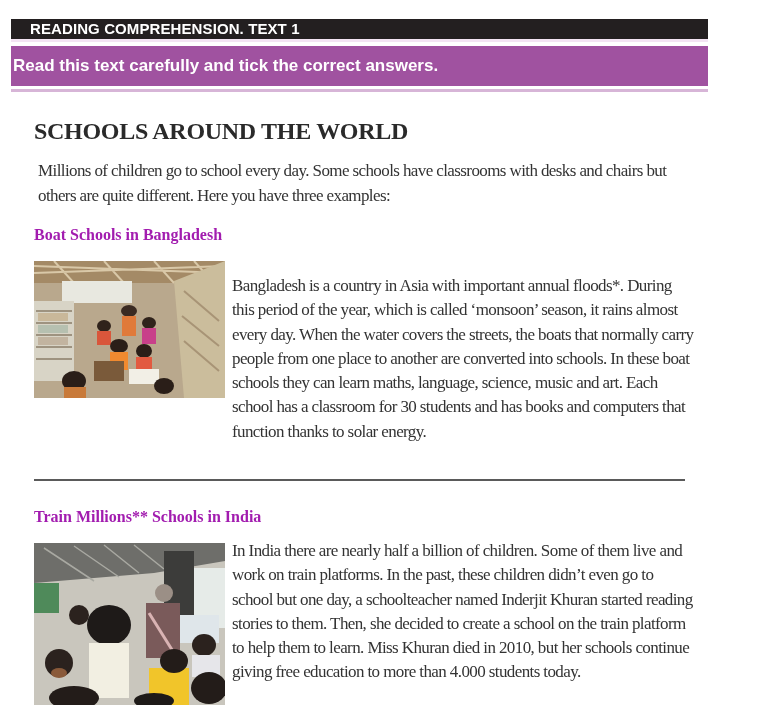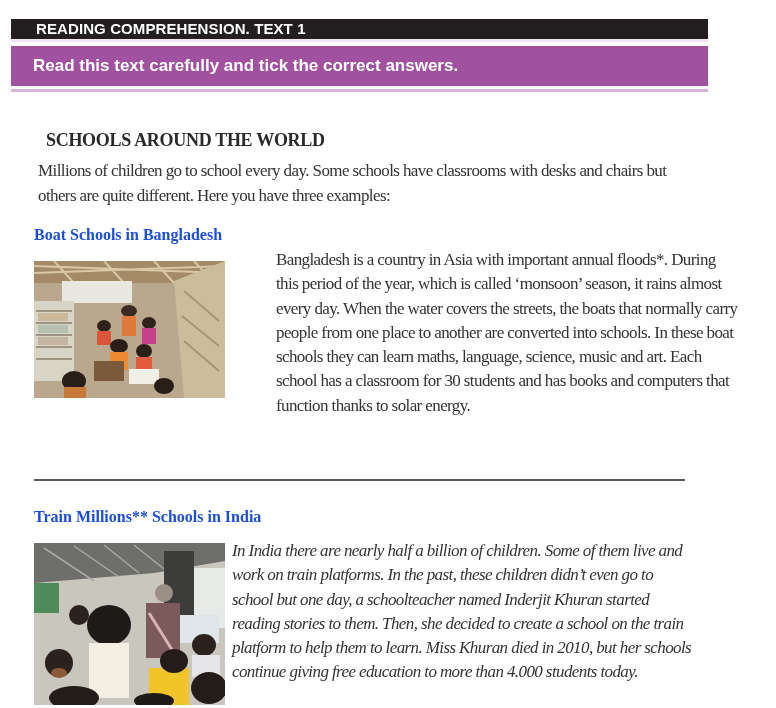--- a/index.html
+++ b/index.html
@@ -2,39 +2,39 @@
 <html><head>
   <meta charset="utf-8">
   <style>
     html, body { margin: 0; padding: 0; background: #ffffff; }
     body { width: 776px; height: 708px; position: relative; overflow: hidden;
            font-family: "Liberation Serif", serif; color: #2b2b2b; }
 
     .top-bar { position: absolute; left: 11px; top: 19px; width: 697px; height: 20px;
                background: #231f20; color: #ffffff;
                font-family: "Liberation Sans", sans-serif; font-weight: bold;
-               font-size: 15px; line-height: 20px; padding-left: 25px; box-sizing: border-box;
+               font-size: 15px; line-height: 20px; padding-left: 19px; box-sizing: border-box;
                letter-spacing: 0.1px; }
     .top-bar-underline { position: absolute; left: 11px; top: 39px; width: 697px; height: 3px;
                background: #f3e4f3; }
     .instruction-bar { position: absolute; left: 11px; top: 46px; width: 697px; height: 40px;
                background: #a052a0; color: #ffffff;
                font-family: "Liberation Sans", sans-serif; font-weight: bold;
-               font-size: 17px; line-height: 40px; padding-left: 22px; box-sizing: border-box; }
+               font-size: 17px; line-height: 40px; padding-left: 2px; box-sizing: border-box; }
     .instruction-rule { position: absolute; left: 11px; top: 89px; width: 697px; height: 3px;
                background: #d7b5d7; }
 
-    .title { position: absolute; left: 34px; top: 118px; margin: 12px;
+    .title { position: absolute; left: 34px; top: 118px; margin: 0;
              font-family: "Liberation Serif", serif; font-weight: bold;
-             font-size: 18px; color: #2a2a2a; letter-spacing: -0.3px; }
+             font-size: 24px; color: #2a2a2a; letter-spacing: -0.3px; }
     .intro { position: absolute; left: 34px; top: 154px; width: 660px; margin: 4px;
              font-size: 17px; line-height: 25px; letter-spacing: -0.6px; color: #333; }
 
     .section-heading { position: absolute; left: 34px; margin: 0;
-             font-weight: bold; font-size: 16px; color: #1d4ed8; }
+             font-weight: bold; font-size: 16px; color: #a21caf; }
 
     .photo { position: absolute; left: 34px; width: 191px; overflow: hidden; }
     .photo svg { display: block; width: 100%; height: 100%; }
 
     .body-text { position: absolute; left: 34px; width: 660px; margin: 0;
              font-size: 17px; line-height: 24.3px; letter-spacing: -0.6px; color: #333; }
     .body-text .float-spacer { float: left; width: 198px; }
 
     .divider { position: absolute; left: 34px; top: 479px; width: 651px; height: 2px;
                background: #5a5a5a; }
@@ -82,21 +82,21 @@
     <ellipse cx="110" cy="90" rx="8" ry="7" fill="#2a1e18"></ellipse>
     <rect x="102" y="96" width="16" height="18" fill="#e25a40"></rect>
     <rect x="60" y="100" width="30" height="20" fill="#7a5a3a"></rect>
     <rect x="95" y="108" width="30" height="15" fill="#f2efe6"></rect>
     <ellipse cx="40" cy="120" rx="12" ry="10" fill="#2a1e18"></ellipse>
     <rect x="30" y="126" width="22" height="11" fill="#c87a3a"></rect>
     <ellipse cx="130" cy="125" rx="10" ry="8" fill="#2a1e18"></ellipse>
   </svg>
 </div>
 
-<p class="body-text" style="top:248px;margin-left:44px;">
+<p class="body-text" style="top:274px;">
   <span class="float-spacer" style="height:146px;"></span>
   <span>Bangladesh is a country in Asia with important annual floods*. During this period of the year, which is called ‘monsoon’ season, it rains almost every day. When the water covers the streets, the boats that normally carry people from one place to another are converted into schools. In these boat schools they can learn maths, language, science, music and art. Each school has a classroom for 30 students and has books and computers that function thanks to solar energy.</span>
 </p>
 
 <div class="divider"></div>
 
 <h2 class="section-heading" style="top:508px;">Train Millions** Schools in India</h2>
 
 <div class="photo" style="top:543px; height:162px;">
   <svg viewBox="0 0 191 162" preserveAspectRatio="none">
@@ -118,16 +118,16 @@
     <ellipse cx="170" cy="102" rx="12" ry="11" fill="#2b221e"></ellipse>
     <rect x="158" y="112" width="28" height="22" fill="#e6e6ea"></rect>
     <rect x="115" y="125" width="40" height="37" fill="#f1c52a"></rect>
     <ellipse cx="140" cy="118" rx="14" ry="12" fill="#231c19"></ellipse>
     <ellipse cx="175" cy="145" rx="18" ry="16" fill="#231c19"></ellipse>
     <ellipse cx="40" cy="155" rx="25" ry="12" fill="#231c19"></ellipse>
     <ellipse cx="120" cy="158" rx="20" ry="8" fill="#1e1a18"></ellipse>
   </svg>
 </div>
 
-<p class="body-text" style="top:539px;font-style:italic;">
+<p class="body-text" style="top:539px;">
   <span class="float-spacer" style="height:170px;"></span>
   <span>In India there are nearly half a billion of children. Some of them live and work on train platforms. In the past, these children didn’t even go to school but one day, a schoolteacher named Inderjit Khuran started reading stories to them. Then, she decided to create a school on the train platform to help them to learn. Miss Khuran died in 2010, but her schools continue giving free education to more than 4.000 students today.</span>
 </p>
 
 </body></html>

